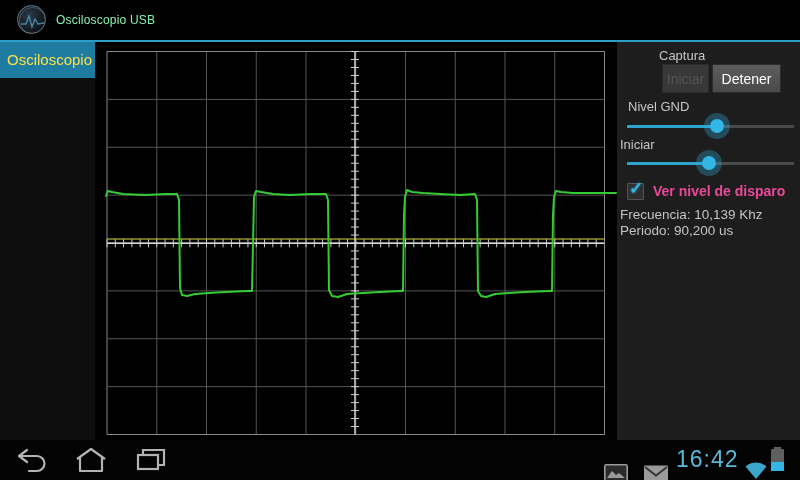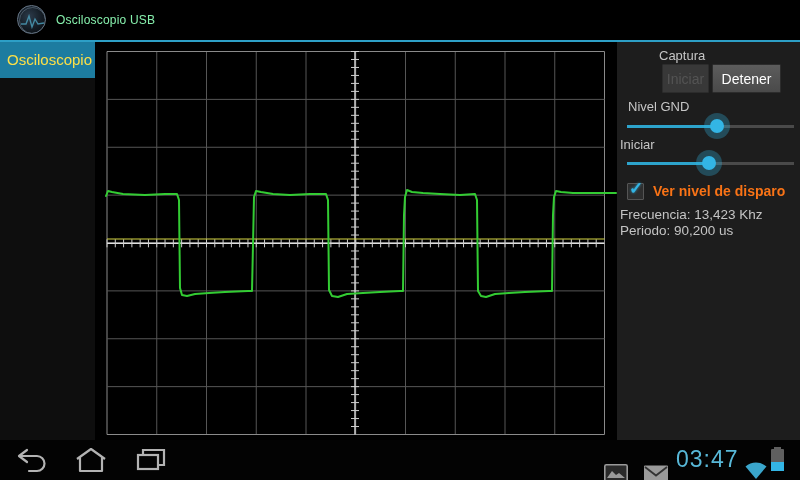--- a/index.html
+++ b/index.html
@@ -42,21 +42,21 @@
   .slider .thumb { position:absolute; top:0; width:26px; height:26px; border-radius:50%;
                    background:rgba(51,181,229,0.30); }
   .slider .thumb::after { content:""; position:absolute; left:6px; top:6px; width:14px; height:14px;
                    border-radius:50%; background:#33b5e5; }
 
   .check-row { position:absolute; left:10px; top:139px; height:20px; display:flex; align-items:center; cursor:pointer; }
   .checkbox { position:relative; width:17px; height:17px; background:#2e2e2e; border:1px solid #555;
               border-radius:1px; }
   .checkbox .mark { position:absolute; left:1px; top:-6px; color:#33b5e5; font-size:17px; font-weight:bold;
                     text-shadow:0 0 3px rgba(51,181,229,.8); }
-  .check-label { margin-left:9px; color:#f97316; font-size:14px; font-weight:bold; }
+  .check-label { margin-left:9px; color:#ec4899; font-size:14px; font-weight:bold; }
 
   .readout { position:absolute; left:3px; color:#c4c4c4; font-size:13.5px; }
 
   
   .navbar { position:absolute; left:0; top:440px; width:800px; height:40px; background:#030303; }
   .nav-btn { position:absolute; top:7px; width:34px; height:26px; cursor:pointer; }
   .status { position:absolute; top:0; height:40px; }
   .clock { position:absolute; left:676px; top:6px; color:#58b8d8; font-size:23px; font-weight:300;
            letter-spacing:1px; }
   .batt { position:absolute; left:771px; top:9px; width:13px; height:22px; background:#5f5f5f;
@@ -247,21 +247,21 @@
       <div class="thumb" style="left: 68.83px;"></div>
     </div>
 
     <div class="check-row">
       <div class="checkbox">
         <span class="mark">✓</span>
       </div>
       <span class="check-label">Ver nivel de disparo</span>
     </div>
 
-    <div class="readout" style="top:165px;">Frecuencia: 13,423 Khz</div>
+    <div class="readout" style="top:165px;">Frecuencia: 10,139 Khz</div>
     <div class="readout" style="top:181px;">Periodo: 90,200 us</div>
   </div>
 
   <div class="navbar">
     <svg class="nav-btn" style="left:15px;" viewBox="0 0 34 26">
       <path d="M12,3 L4,9 L12,15 M4,9 H22 A7.5,7.5 0 0 1 22,24 H14" stroke="#b3b3b3" stroke-width="2.2" fill="none" stroke-linecap="round" stroke-linejoin="round"></path>
     </svg>
     <svg class="nav-btn" style="left:74px;" viewBox="0 0 34 26">
       <path d="M3,12 L17,2 L31,12 M6,10 V24 H28 V10" stroke="#b3b3b3" stroke-width="2.2" fill="none" stroke-linejoin="round"></path>
     </svg>
@@ -272,21 +272,21 @@
 
     <svg class="status" style="left:604px; top:13px;" width="24" height="18" viewBox="0 0 24 18">
       <rect x="0.8" y="0.8" width="22.4" height="16.4" rx="1.5" fill="#2a2a2a" stroke="#9a9a9a" stroke-width="1.6"></rect>
       <path d="M3,14 L8,7 L12,11 L15,9 L21,14 Z" fill="#9a9a9a"></path>
     </svg>
     <svg class="status" style="left:644px; top:14px;" width="24" height="17" viewBox="0 0 24 17">
       <rect x="0" y="0" width="24" height="17" rx="1" fill="#9a9a9a"></rect>
       <path d="M1,1.5 L12,10 L23,1.5" stroke="#333" stroke-width="1.8" fill="none"></path>
     </svg>
 
-    <div class="clock">03:47</div>
+    <div class="clock">16:42</div>
 
     <svg class="status" style="left:744px; top:10px;" width="24" height="20" viewBox="0 0 24 20">
       <path d="M12,19 L1.5,6.5 A16,16 0 0 1 22.5,6.5 Z" fill="#3aa6cc"></path>
     </svg>
     <div class="batt">
       <div class="charge"></div>
     </div>
   </div>
 
 </div>

